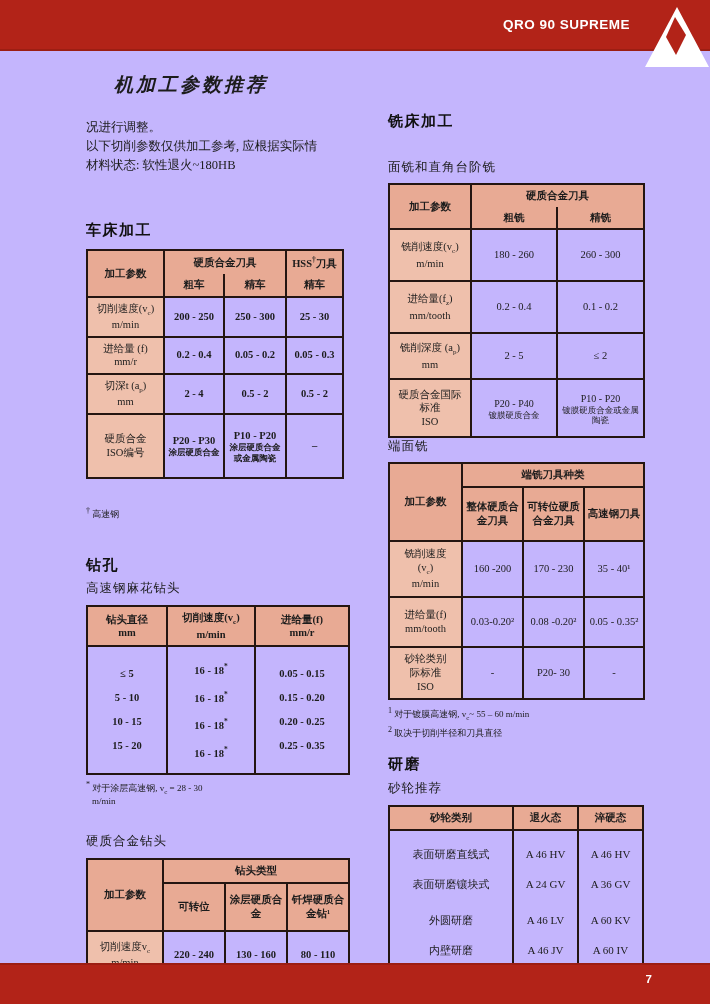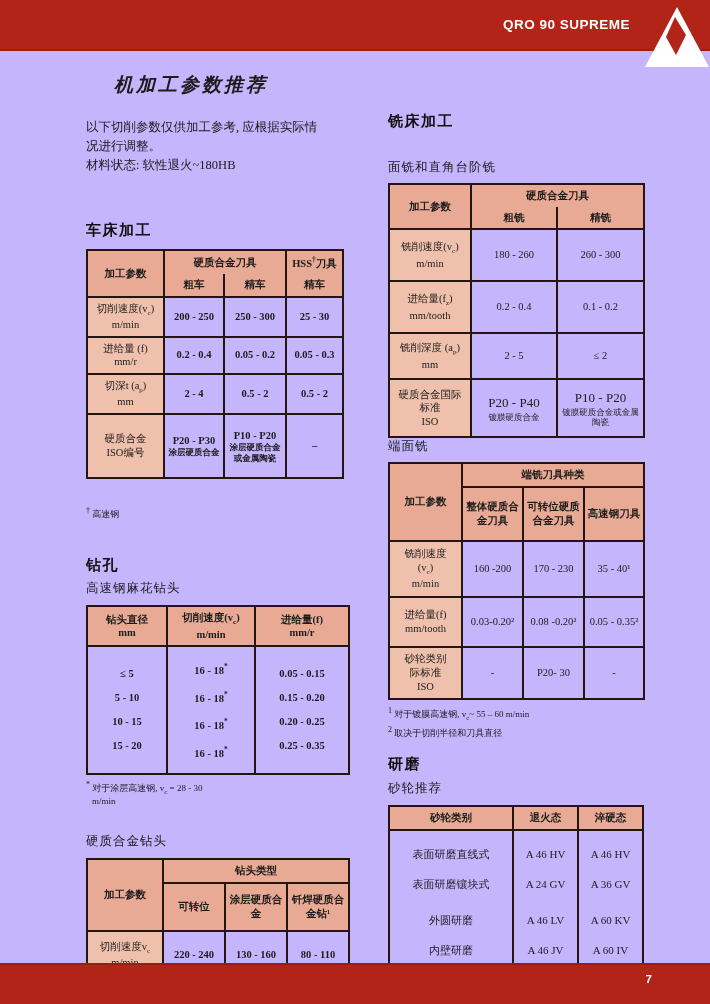--- a/index.html
+++ b/index.html
@@ -24,21 +24,21 @@
   h2.sec { font-family:"Liberation Sans","DejaVu Sans",sans-serif; font-size:15px; font-weight:bold;
            letter-spacing:1.5px; margin:0; color:#111; }
   .subhead { font-size:12.5px; margin:0; letter-spacing:1px; }
 
   table.tbl { border-collapse:collapse; table-layout:fixed; }
   .tbl td { border:2px solid #241511; text-align:center; vertical-align:middle;
             padding:4px 2px; font-size:10.5px; line-height:1.3; }
   .hd  { background:#E8AA94; font-weight:bold; }
   .lab { background:#EFC0AC; font-weight:normal; }
   .val { font-weight:bold; }
-  .rval{ font-weight:normal; font-size:13px; }
+  .rval{ font-weight:normal; font-size:10px; }
   .nb { border-bottom:none !important; }
   .nt { border-top:none !important; }
   .v-sm { font-size:8.5px; line-height:1.2; font-weight:bold; }
   .v-sm2{ font-size:8.5px; line-height:1.2; font-weight:normal; }
   .fn { font-size:9px; line-height:1.4; }
   .fn sup { font-size:8px; }
   sup { font-size:7.5px; } sub { font-size:7px; }
   .unit { font-weight:inherit; }
   .drow { line-height:24px; font-weight:bold; }
   .grow { line-height:30px; font-weight:normal; font-size:11px; }
@@ -58,22 +58,22 @@
       <polygon points="34,2 66,62 2,62" fill="#ffffff"></polygon>
       <polygon points="32,12 43,30 33,50 23,32" fill="#B22318"></polygon>
     </svg>
   </div>
 
   <div class="title">机加工参数推荐</div>
 
   <div class="col-left">
 
     <div class="intro">
+      <div>况进行调整。</div>
       <div>以下切削参数仅供加工参考, 应根据实际情</div>
-      <div>况进行调整。</div>
       <div>材料状态: 软性退火~180HB</div>
     </div>
 
     <h2 class="sec" style="margin-top:46px;">车床加工</h2>
 
     <table class="tbl" style="width:256px; margin-top:9px;">
       <colgroup>
           <col style="width:77px">
           <col style="width:60px">
           <col style="width:62px">

